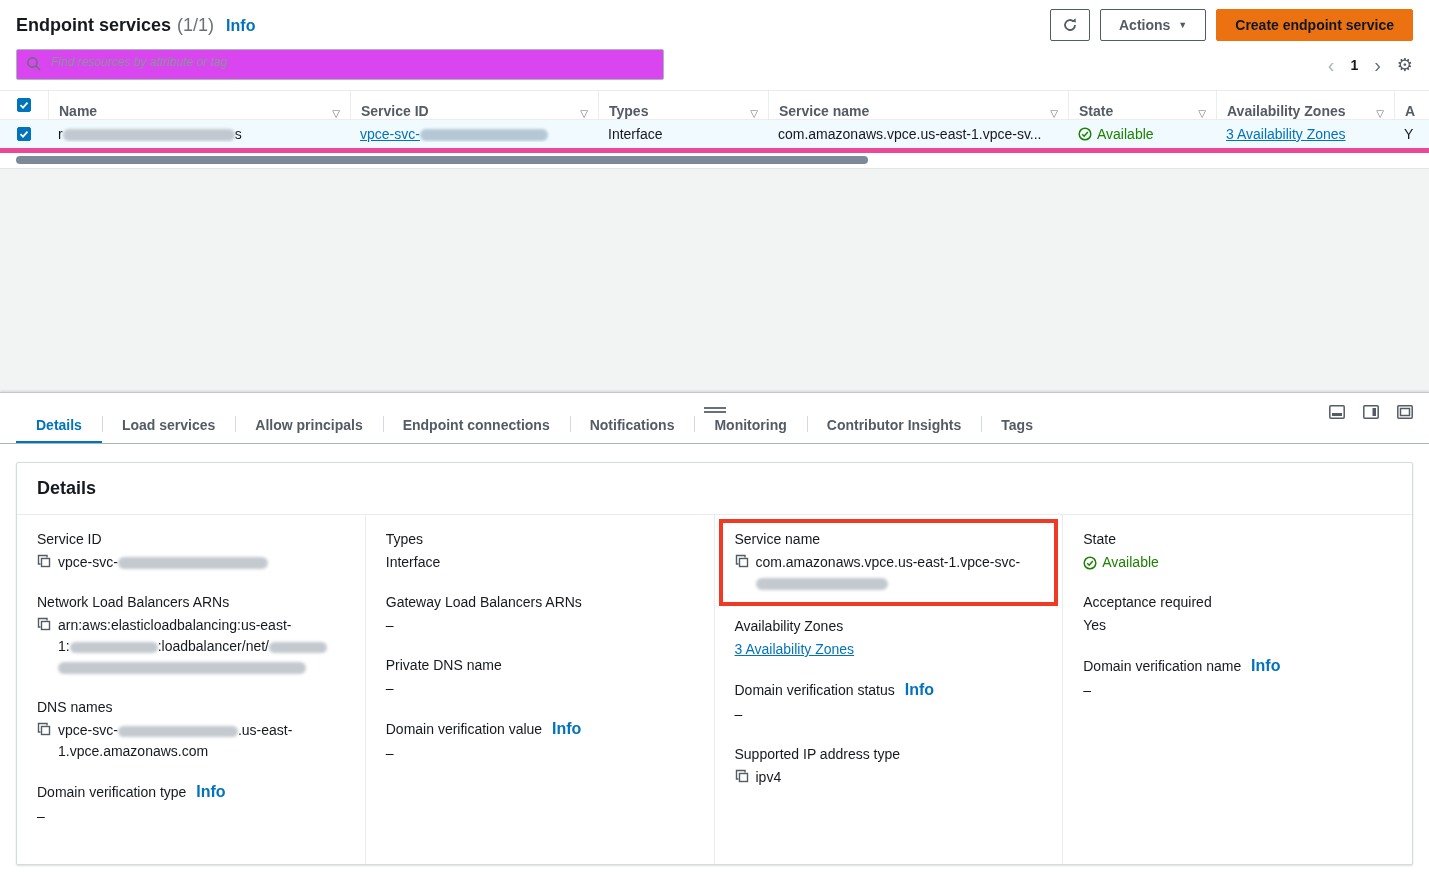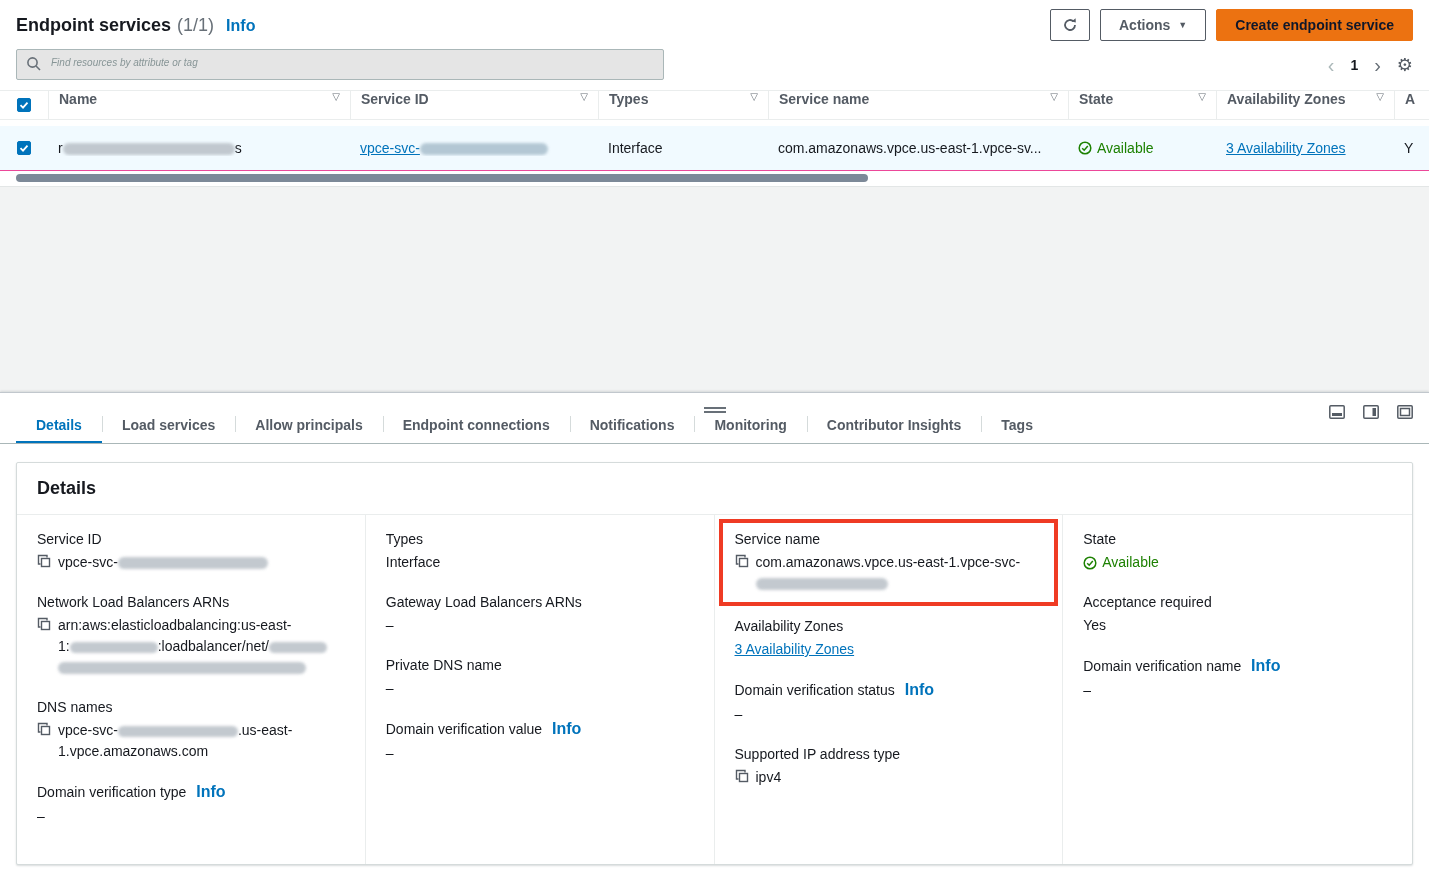--- a/index.html
+++ b/index.html
@@ -25,46 +25,46 @@
     font-family:inherit;
   }
   .icon-btn { width:40px; padding:0; justify-content:center; }
   .btn .caret { font-size:9px; line-height:1; }
   .btn-primary { background:#ec7211; border-color:#ec7211; color:#0f172a; }
 
   .toolbar { display:flex; align-items:center; padding:4px 16px 10px; }
   .search-box { position:relative; width:648px; }
   .search-box input {
     width:100%; height:31px; border:1px solid #aab7b8; border-radius:2px;
-    padding:0 10px 5px 34px; font-size:10px; font-style:italic; color:#16191f;
-    font-family:inherit; outline:none; background:#e5e5e5;
+    padding:0 10px 5px 34px; font-size:12px; font-style:italic; color:#16191f;
+    font-family:inherit; outline:none; background:#d946ef;
   }
   .search-box input::placeholder { color:#879596; font-style:italic; }
   .search-icon { position:absolute; left:10px; top:7px; }
   .pagination { margin-left:auto; display:flex; align-items:center; gap:16px; }
   .chev { color:#aab7b8; font-size:20px; line-height:1; cursor:pointer; }
   .chev.enabled { color:#687078; }
   .page-num { font-weight:bold; color:#16191f; font-size:14px; cursor:pointer; }
   .gear { color:#545b64; font-size:18px; cursor:pointer; line-height:1; }
 
   
   .tbl { border-top:1px solid #eaeded; }
   .tbl-header { display:flex; height:29px; align-items:stretch; border-bottom:1px solid #eaeded; color:#545b64; font-weight:bold; }
-  .th { display:flex; align-items:flex-start; justify-content:space-between; padding:0 10px; border-left:1px solid #eaeded; overflow:hidden; white-space:nowrap; }
+  .th { display:flex; align-items:flex-end; justify-content:space-between; padding:0 10px; border-left:1px solid #eaeded; overflow:hidden; white-space:nowrap; }
   .th:first-child { border-left:none; }
   .filter-icon { color:#687078; font-size:10px; margin-left:8px; }
   .w-check { width:48px; justify-content:center; display:flex; align-items:center; }
   .w-name  { width:302px; }
   .w-sid   { width:248px; }
   .w-types { width:170px; }
   .w-sname { width:300px; }
   .w-state { width:148px; }
   .w-az    { width:178px; }
   .w-acc   { flex:1; min-width:0; }
-  .tbl-row { display:flex; align-items:center; height:45px; background:#f1faff; border-bottom:1px solid #ec4899;margin-top:6px; }
+  .tbl-row { display:flex; align-items:center; height:33px; background:#f1faff; border-bottom:5px solid #ec4899; }
   .td { padding:0 10px; overflow:hidden; white-space:nowrap; text-overflow:ellipsis; }
   .checkbox {
     width:14px; height:14px; background:#0073bb; border:1px solid #0073bb; border-radius:2px;
     display:flex; align-items:center; justify-content:center; cursor:pointer;
   }
   .link { color:#0073bb; text-decoration:underline; cursor:pointer; }
   .state-ok { color:#1d8102; display:flex; align-items:center; gap:5px; }
   .redact { display:inline-block; background:#b9c0c7; border-radius:6px; filter:blur(1.5px); opacity:.85; vertical-align:middle; }
   .scroll-row { position:relative; height:15px; background:#fff; }
   .scroll-thumb { position:absolute; top:3px; left:16px; width:852px; height:8px; background:#7d8998; border-radius:4px; cursor:pointer; }

